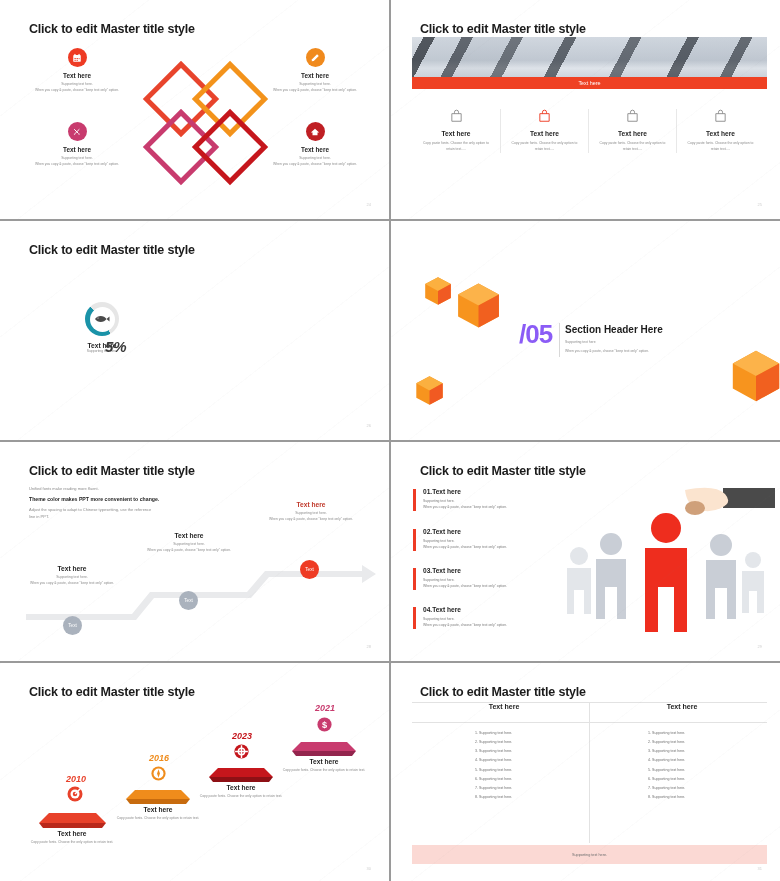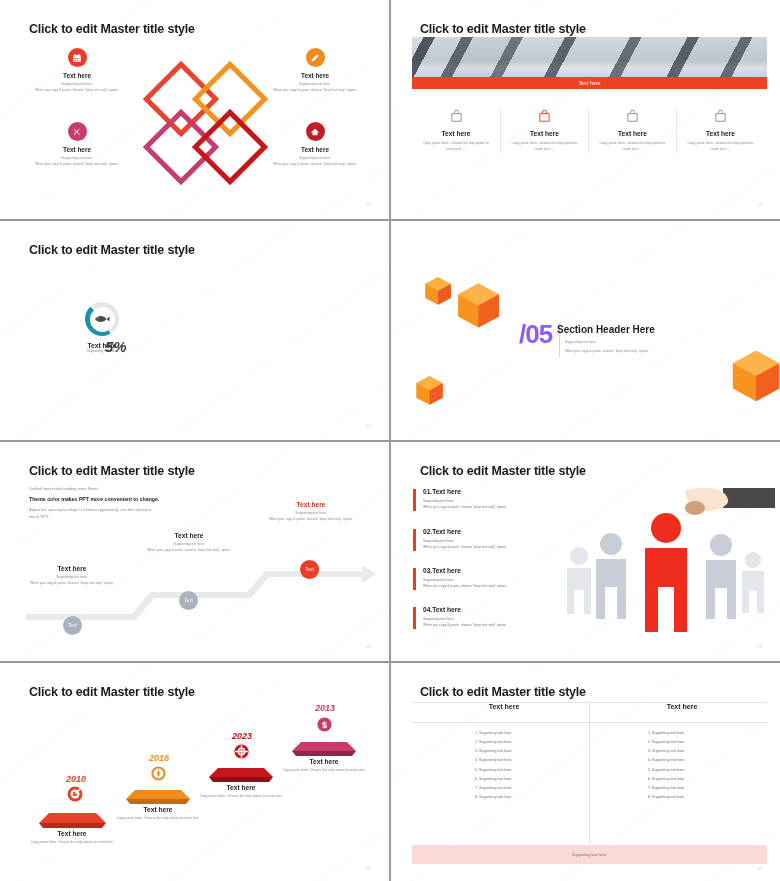--- a/index.html
+++ b/index.html
@@ -241,21 +241,21 @@
         <polygon points="30,30 54,17 54,43 30,56" fill="#f15a22"></polygon>
       </svg>
       <svg class="cube" style="left:332px;top:122px;" width="58" height="58" viewBox="0 0 60 60">
         <polygon points="30,4 54,17 54,43 30,56 6,43 6,17" fill="#f7941e"></polygon>
         <polygon points="30,4 54,17 30,30 6,17" fill="#fcb34a"></polygon>
         <polygon points="30,30 54,17 54,43 30,56" fill="#f1601f"></polygon>
       </svg>
 
       <div class="s4-num" style="left:124px;top:94px;">/05</div>
       <div class="s4-line" style="left:164px;top:98px;height:34px;"></div>
-      <div style="position:absolute;left:162px;top:99px;font-size:10px;font-weight:bold;color:#1d1d1d;">Section Header Here</div>
+      <div style="position:absolute;left:170px;top:99px;font-size:10px;font-weight:bold;color:#1d1d1d;">Section Header Here</div>
       <div class="tiny" style="position:absolute;left:170px;top:115px;">Supporting text here</div>
       <div class="tiny" style="position:absolute;left:170px;top:124px;">When you copy &amp; paste, choose "keep text only" option.</div>
 
       <div class="pgnum"></div>
     </div>
     <div class="wm"></div>
   </div>
 
   <div class="slide">
     <div class="slide-inner">
@@ -413,21 +413,21 @@
         </svg>
       <svg class="plat" style="left:205px;top:99px;" width="64" height="17" viewBox="0 0 64 17">
           <polygon points="9,2 55,2 64,11 0,11" fill="#c5161c"></polygon>
           <polygon points="0,11 64,11 60,16 4,16" fill="#8e1015"></polygon>
         </svg>
       <div class="s7-txt" style="left:189px;top:117px;">
         <div class="sub-h">Text here</div>
         <div class="tiny" style="margin-top:3px;padding:0 6px;">Copy paste fonts. Choose the only option to retain text.</div>
       </div>
 
-      <div class="year" style="left:311px;top:36px;color:#c83b6e;">2013</div>
+      <div class="year" style="left:311px;top:36px;color:#c83b6e;">2021</div>
       <svg style="position:absolute;left:312px;top:49px;" width="17" height="17" viewBox="0 0 24 24">
           <circle cx="12" cy="12" r="10" fill="#c83b6e"></circle>
           <text x="12" y="17" font-size="13" font-weight="bold" fill="#fff" text-anchor="middle" font-family="Liberation Sans">$</text>
         </svg>
       <svg class="plat" style="left:288px;top:73px;" width="64" height="17" viewBox="0 0 64 17">
           <polygon points="9,2 55,2 64,11 0,11" fill="#c83b6e"></polygon>
           <polygon points="0,11 64,11 60,16 4,16" fill="#93254d"></polygon>
         </svg>
       <div class="s7-txt" style="left:272px;top:91px;">
         <div class="sub-h">Text here</div>

